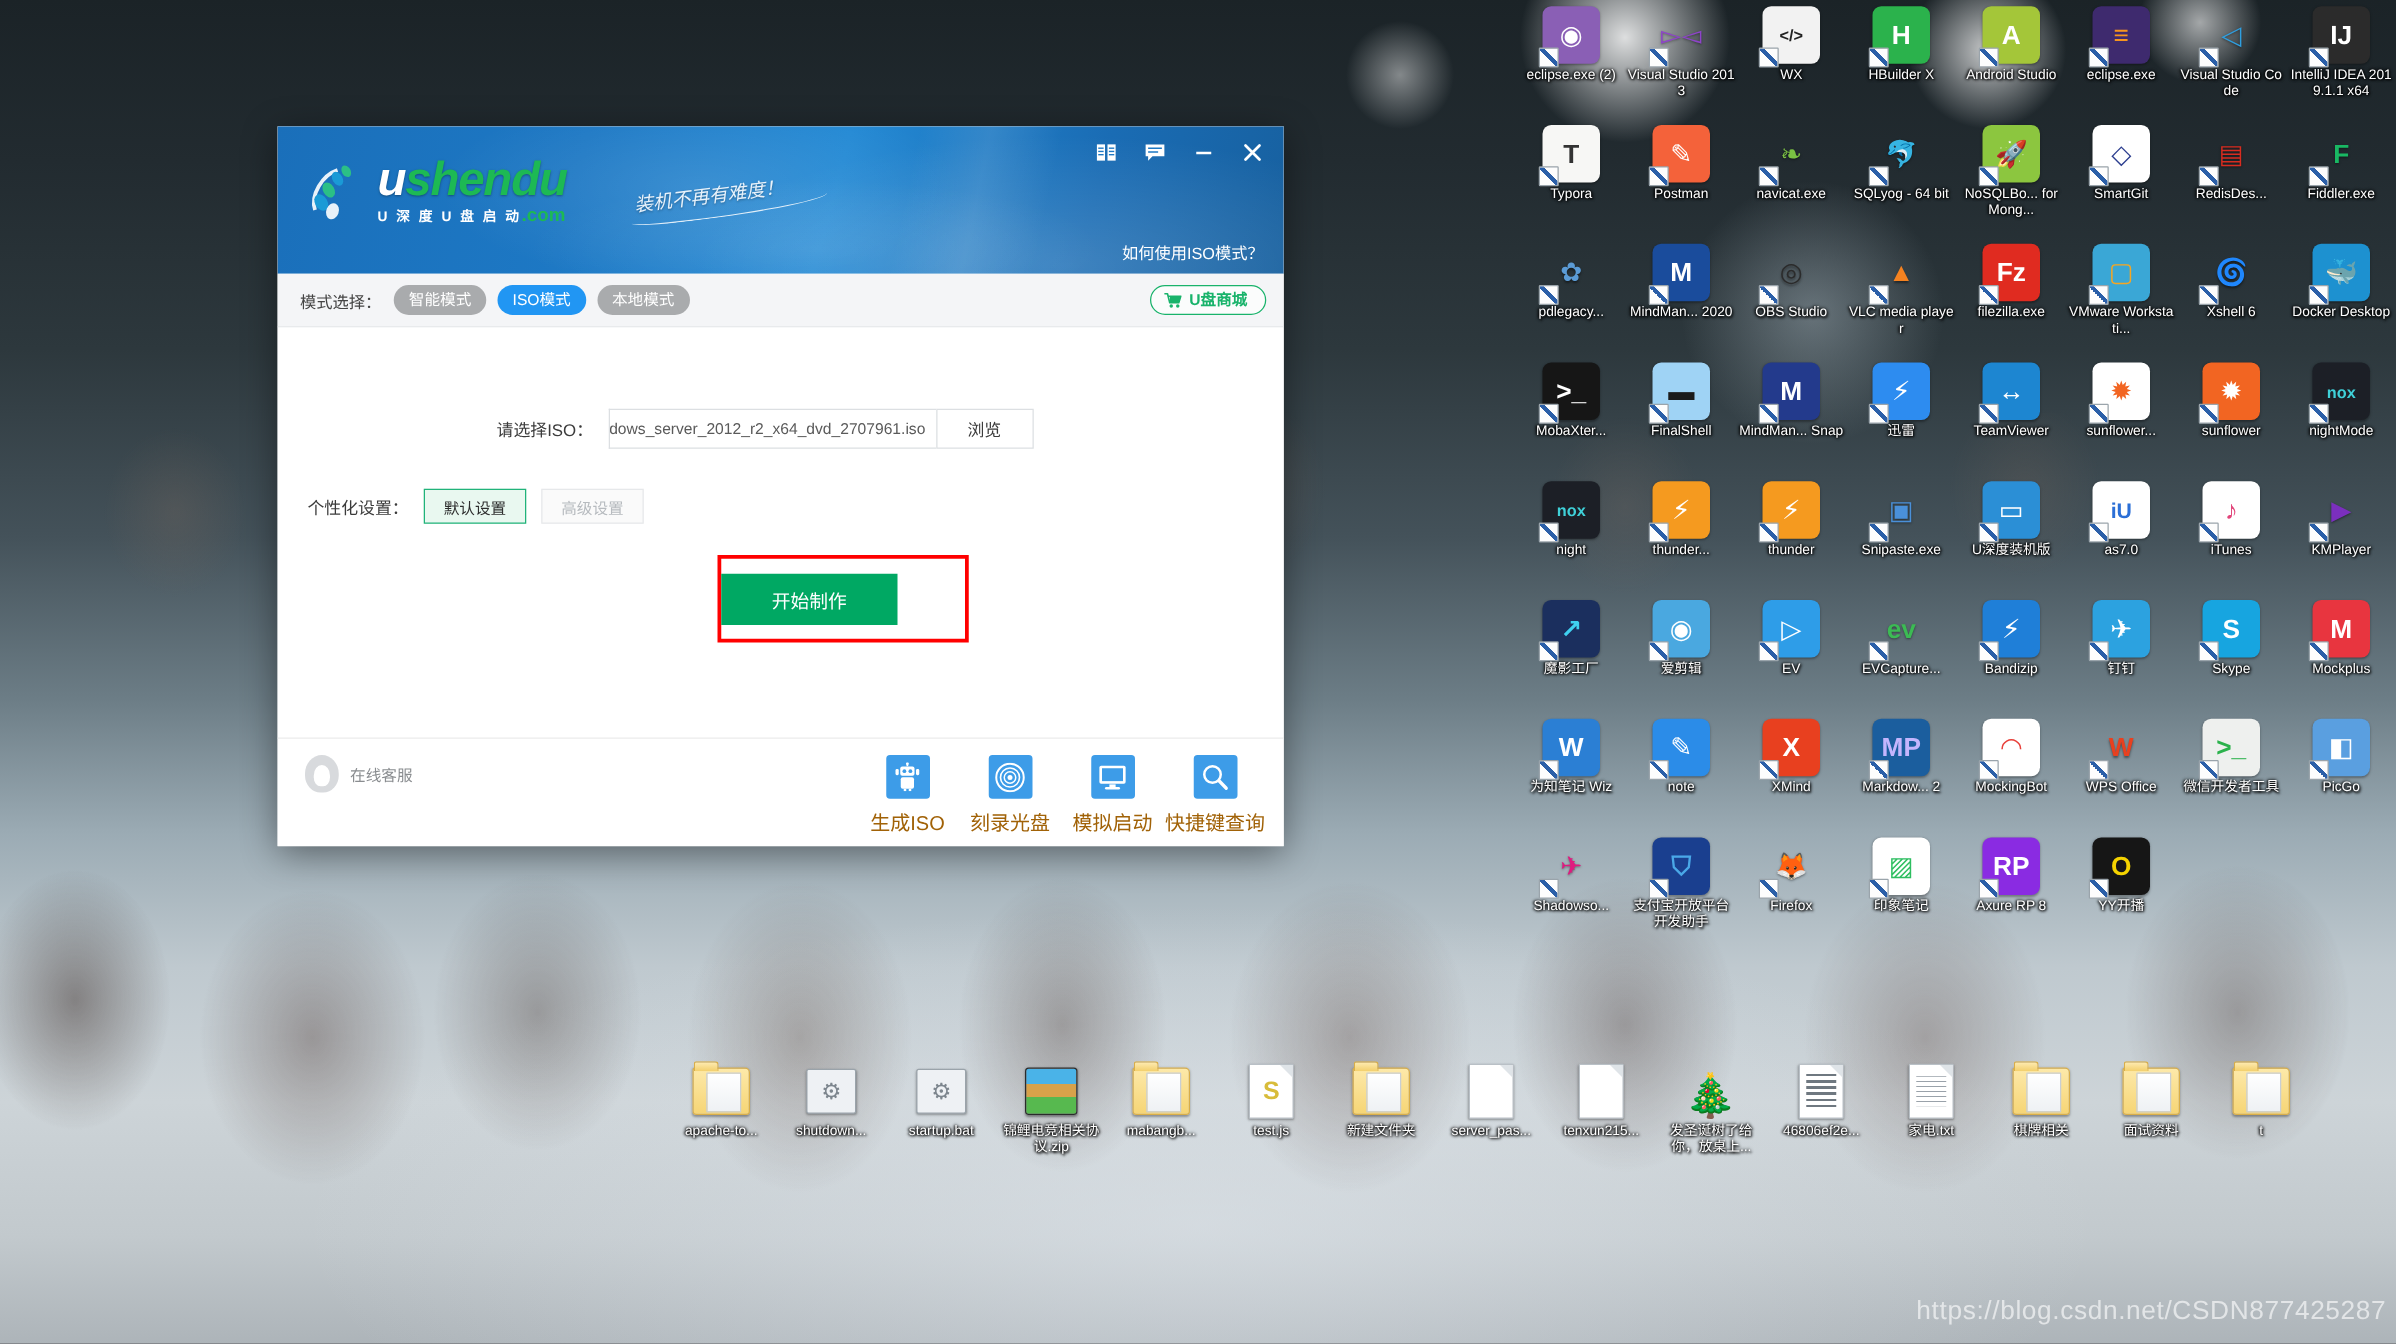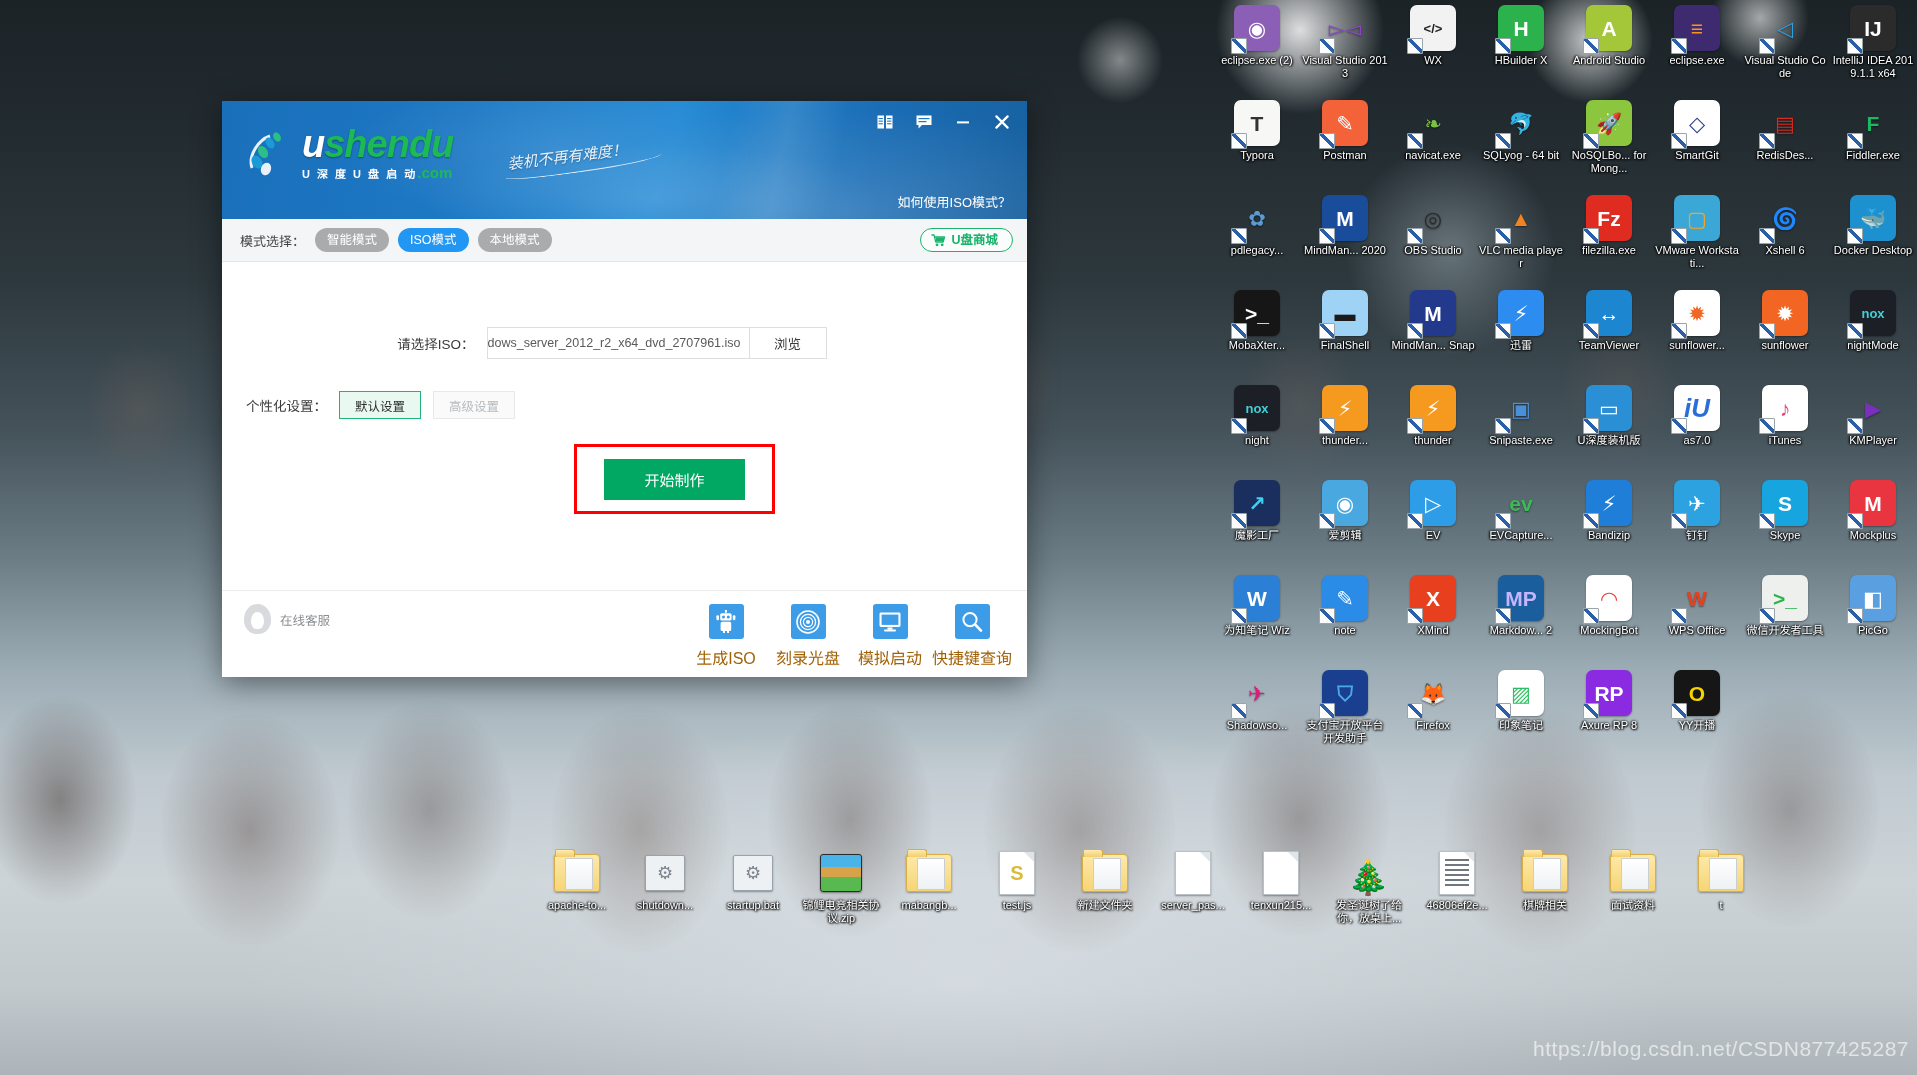--- a/index.html
+++ b/index.html
@@ -441,21 +441,20 @@
   .start-wrap {
     position: absolute;
     left: 352px;
     top: 182px;
     width: 201px;
     height: 70px;
     border: 3px solid #ff0000;
     box-sizing: border-box;
     display: flex;
     align-items: center;
-    justify-content: center;
     background: transparent;
   }
   .start-btn {
     width: 141px;
     height: 41px;
     background: #00a863;
     color: #ffffff;
     font-size: 15px;
     border: none;
     display: flex;
@@ -763,21 +762,21 @@
         <div class="label">Snipaste.exe</div>
       </div>
       <div class="dicon">
         <div class="glyph" style="background: rgb(43, 143, 214); color: rgb(255, 255, 255);">
           <span style="font-size: 21px; text-shadow: none;">▭</span>
         </div>
         <div class="label">U深度装机版</div>
       </div>
       <div class="dicon">
         <div class="glyph" style="background: rgb(255, 255, 255); color: rgb(43, 111, 214);">
-          <span style="font-size: 26px; text-shadow: none; font-style: italic;">iU</span>
+          <span style="font-size: 17px; text-shadow: none;">iU</span>
         </div>
         <div class="label">as7.0</div>
       </div>
       <div class="dicon">
         <div class="glyph" style="background: rgb(255, 255, 255); color: rgb(226, 69, 122);">
           <span style="font-size: 21px; text-shadow: none;">♪</span>
         </div>
         <div class="label">iTunes</div>
       </div>
       <div class="dicon">
@@ -983,20 +982,28 @@
         </div>
         <div class="label">发圣诞树了给你，放桌上...</div>
       </div>
       <div class="dicon">
         <div style="width: 46px; height: 46px; display: flex; align-items: center; justify-content: center;">
           <div class="doc">
             <div class="lines" style="top:7px;height:28px;background:repeating-linear-gradient(180deg,#6f7880 0 2px,transparent 2px 5px);"></div>
           </div>
         </div>
         <div class="label">46806ef2e...</div>
+      </div>
+      <div class="dicon">
+        <div style="width: 46px; height: 46px; display: flex; align-items: center; justify-content: center;">
+          <div class="doc">
+            <div class="lines"></div>
+          </div>
+        </div>
+        <div class="label">家电.txt</div>
       </div>
       <div class="dicon">
         <div style="width: 46px; height: 46px; display: flex; align-items: center; justify-content: center;">
           <div class="folder"></div>
         </div>
         <div class="label">棋牌相关</div>
       </div>
       <div class="dicon">
         <div style="width: 46px; height: 46px; display: flex; align-items: center; justify-content: center;">
           <div class="folder"></div>

